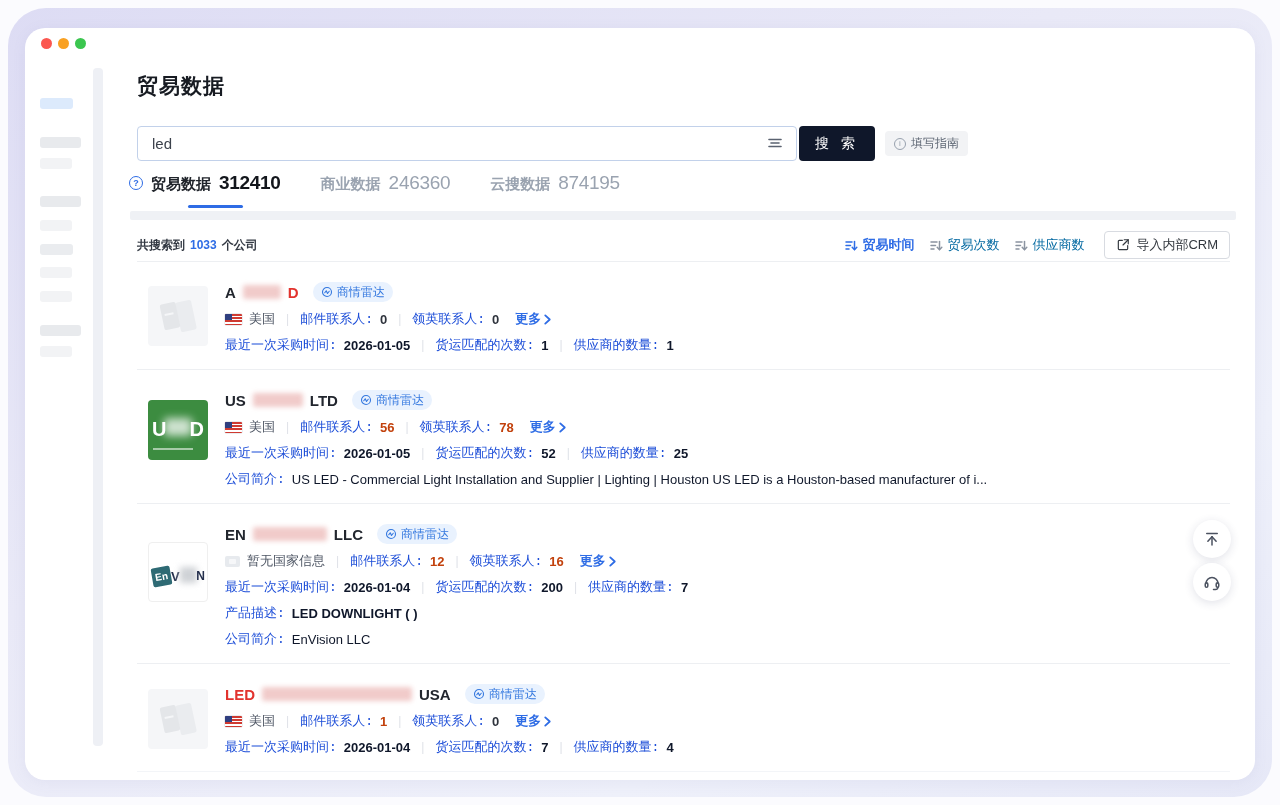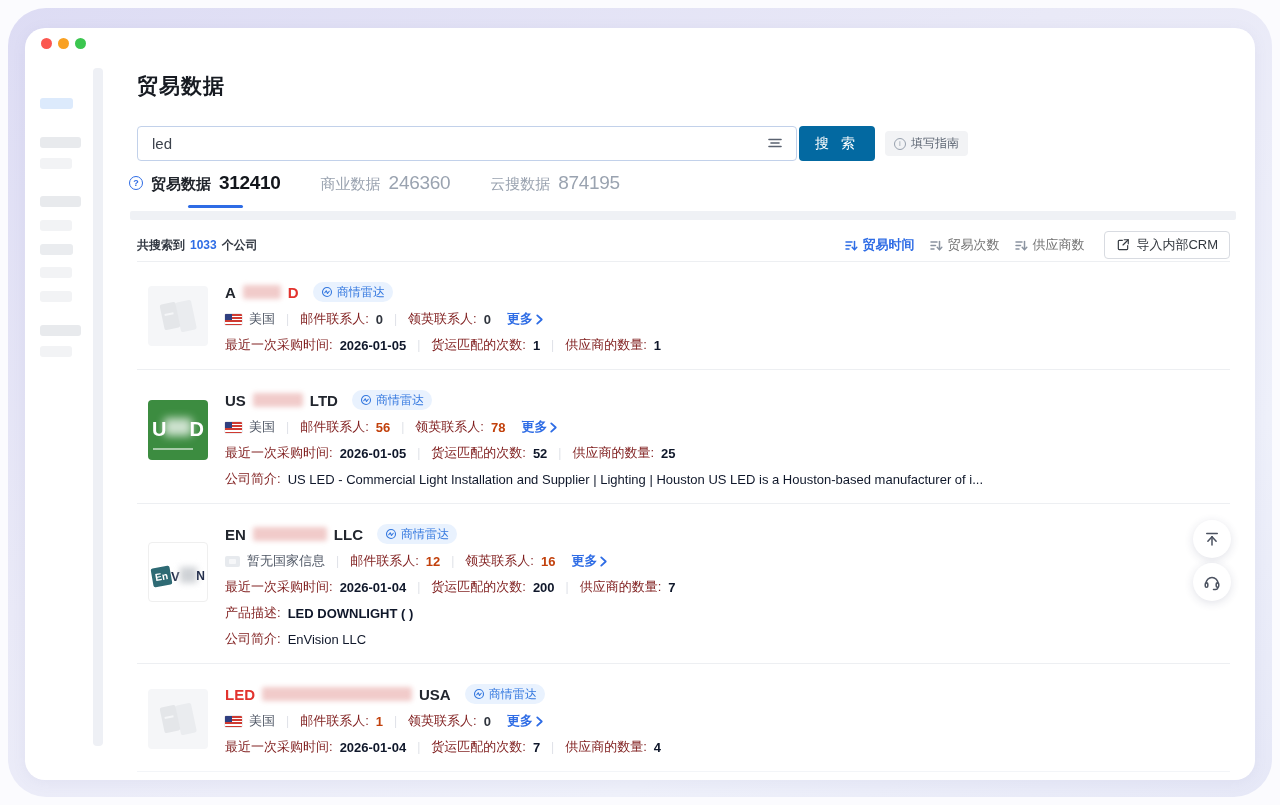--- a/index.html
+++ b/index.html
@@ -23,46 +23,46 @@
   .rail { position:absolute; left:68px; top:40px; width:10px; height:678px; background:#eef0f5; border-radius:4px; }
   .sbar { position:absolute; height:11px; border-radius:3px; }
 
   
   .page-title { position:absolute; left:112px; top:44px; font-size:21px; font-weight:700; color:#171b22; letter-spacing:1px; }
 
   .search-input { position:absolute; left:112px; top:98px; width:660px; height:35px;
     border:1px solid #c2d1ea; border-radius:4px; padding:0 40px 0 14px; font-size:15px; color:#3c424c;
     font-family:inherit; outline:none; }
   .filter-icon { position:absolute; left:742px; top:107px; width:16px; height:16px; }
-  .search-btn { position:absolute; left:774px; top:98px; width:76px; height:35px; background:#0369a1;
+  .search-btn { position:absolute; left:774px; top:98px; width:76px; height:35px; background:#0f172a;
     color:#fff; border:none; border-radius:4px; font-size:14px; letter-spacing:4px; font-family:inherit; cursor:pointer; }
   .guide { position:absolute; left:860px; top:103px; height:25px; background:#f2f3f5; border-radius:4px;
     display:flex; align-items:center; gap:5px; padding:0 9px; font-size:12px; color:#5e6774; cursor:pointer; }
   .guide-i { width:12px; height:12px; border:1px solid #98a1ae; border-radius:50%; font-size:8px; color:#98a1ae;
     display:flex; align-items:center; justify-content:center; font-style:normal; }
 
   
   .tabs { position:absolute; left:104px; top:144px; display:flex; align-items:center; gap:40px; }
   .tab { display:flex; align-items:baseline; gap:8px; cursor:pointer; }
   .tab .q { align-self:center; width:14px; height:14px; border:1.3px solid #2e6ce5; border-radius:50%;
     color:#2e6ce5; font-size:9px; font-weight:700; display:flex; align-items:center; justify-content:center; }
-  .tab .t-label { font-size:15px; color:#9aa3b0; }
+  .tab .t-label { font-size:15px; color:#9aa3b0;font-weight:bold; }
   .tab .t-count { font-size:19px; color:#9aa3b0; letter-spacing:-.3px; }
   .tab.active .t-label { color:#20242b; font-weight:700; }
   .tab.active .t-count { color:#13161c; font-weight:700; }
   .tab-underline { position:absolute; left:163px; top:177px; width:55px; height:3px; background:#2e6ce5; border-radius:2px; }
   .band { position:absolute; left:105px; top:183px; width:1106px; height:9px; background:#eff1f5; border-radius:2px; }
 
   
   .toolbar { position:absolute; left:112px; top:203px; width:1093px; height:28px;
     display:flex; align-items:center; justify-content:space-between; }
   .summary { font-size:12px; color:#323842; font-weight:600; }
   .summary .cnt { color:#2e6ce5; margin:0 5px; }
   .tools { display:flex; align-items:center; gap:16px; }
-  .sort { display:flex; align-items:center; gap:4px; font-size:13px; color:#737373; cursor:pointer; }
+  .sort { display:flex; align-items:center; gap:4px; font-size:13px; color:#0369a1; cursor:pointer; }
   .sort svg { stroke:#8a93a0; }
   .sort.active { color:#2e6ce5; font-weight:600; }
   .sort.active svg { stroke:#2e6ce5; }
   .crm-btn { display:flex; align-items:center; gap:6px; height:28px; padding:0 11px; margin-left:4px;
     border:1px solid #d8dbe1; border-radius:4px; background:#fff; font-size:13px; color:#33383f;
     font-family:inherit; cursor:pointer; }
 
   
   .list { position:absolute; left:112px; top:233px; width:1093px; border-top:1px solid #edeff2; }
   .card { display:flex; padding:19px 0 15px; border-bottom:1px solid #edeff2; }
@@ -92,21 +92,21 @@
 
   .card-body { flex:1; min-width:0; padding-top:1px; }
   .row { display:flex; align-items:center; margin-bottom:8px; white-space:nowrap; }
   .row:last-child { margin-bottom:0; }
   .cname { font-size:15px; font-weight:700; color:#22262e; }
   .cname.red { color:#e2332e; }
   .redact { display:inline-block; height:14px; margin:0 7px; background:#f1cbca; border-radius:2px; filter:blur(2.5px); }
   .badge { display:flex; align-items:center; gap:4px; height:20px; padding:0 8px; margin-left:14px;
     background:#e9f2fe; border-radius:10px; font-size:12px; color:#3478df; cursor:pointer; }
   .info-row, .stats-row, .opt-row { font-size:13px; }
-  .lbl { color:#7f1d1d; }
+  .lbl { color:#1d4ed8;font-family:Liberation Mono, monospace; }
   .sep { color:#dfe2e8; margin:0 11px; font-size:12px; }
   .count { margin-left:7px; color:#2f343d; font-weight:600; }
   .count.blue { color:#c2410c; }
   .val { margin-left:7px; color:#0f172a; font-weight:600; }
   .intro-val { font-weight:500; overflow:hidden; text-overflow:ellipsis; }
   .more { display:flex; align-items:center; gap:2px; margin-left:16px; color:#2e6ce5; font-weight:600; cursor:pointer; }
   .country { display:flex; align-items:center; gap:7px; color:#4d5563; }
   .flag-us { width:17px; height:11px; position:relative; border-radius:1px; overflow:hidden;
     background:repeating-linear-gradient(180deg,#cf3a31 0 1.6px,#fff 1.6px 3.2px); box-shadow:0 0 0 .5px #d8dbe0; }
   .flag-us::after { content:""; position:absolute; left:0; top:0; width:7px; height:6px; background:#2f3f80; }

